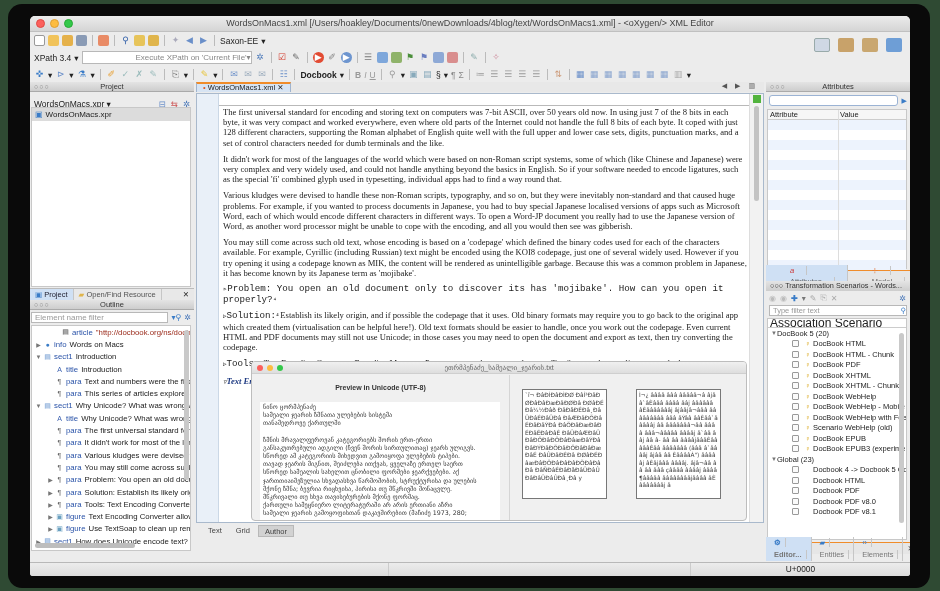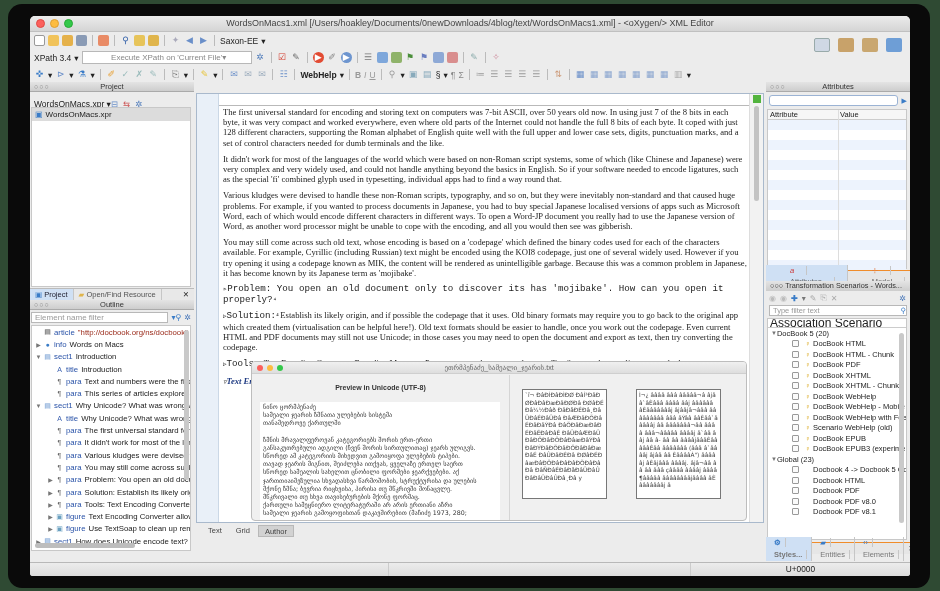--- a/index.html
+++ b/index.html
@@ -11,28 +11,28 @@
 .lights{position:absolute;left:6px;top:3px;display:flex;gap:5px}
 .light{width:9px;height:9px;border-radius:50%}
 .light.r{background:#fc605c;border:1px solid #de4a46}
 .light.y{background:#fdbc40;border:1px solid #de9f34}
 .light.g{background:#34c84a;border:1px solid #27aa35}
 .wtitle{position:absolute;left:0;right:0;top:2px;text-align:center;font-size:9px;color:#444}
 .tb{height:17px;display:flex;align-items:center;padding-left:4px;gap:3px;background:#ececec}
 .ico{display:inline-block;width:11px;height:11px;border-radius:2px;font-size:9px;line-height:11px;text-align:center}
 .sep{width:1px;height:11px;background:#bbb;margin:0 2px}
 .tbtxt{font-size:8.5px;color:#222}
-.xpin{width:170px;height:13px;background:#fff;border:1px solid #b8b8b8;font-size:8px;color:#888;padding-left:4px;line-height:11px;display:flex;justify-content:center}
+.xpin{width:170px;height:13px;background:#fff;border:1px solid #b8b8b8;font-size:8px;color:#888;padding-left:4px;line-height:11px;display:flex;justify-content:flex-end}
 .right-tbicons{position:absolute;right:8px;top:22px;display:flex;gap:8px}
 .rti{width:16px;height:14px;border-radius:2px}
 
 .leftcol{position:absolute;left:0;top:66px;width:164px;height:478px}
 .phdr{height:10px;background:linear-gradient(#e4e4e4,#cdcdcd);font-size:7.5px;text-align:center;color:#333;position:relative;line-height:10px;border-bottom:1px solid #aaa}
 .phdr .dots{position:absolute;left:4px;top:0;font-size:7px;color:#888;letter-spacing:1px}
-.proj-sel{height:24px;display:flex;align-items:center;padding:4px 4px;font-size:8.5px;background:#ececec}
+.proj-sel{height:24px;display:flex;align-items:center;justify-content:space-between;padding:4px 4px;font-size:8.5px;background:#ececec}
 .proj-tree{position:absolute;top:25px;left:1px;right:3px;height:180px;background:#fff;border:1px solid #c8c8c8}
 .proj-item{font-size:8px;padding:2px 3px;background:#dcdcdc;display:flex;gap:3px;align-items:center}
 .tabs-row{position:absolute;top:206px;left:0;right:0;height:12px;display:flex;align-items:center;font-size:7.5px;background:#e8e8e8;border-top:1px solid #bbb}
 .tab{padding:0 5px;height:12px;line-height:12px;border-right:1px solid #c6c6c6;color:#555}
 .tab.active{background:#cfe0f4;color:#223}
 .outline-hdr{position:absolute;top:218px;left:0;right:0}
 .filter{position:absolute;top:229px;left:1px;right:3px;height:12px;display:flex;align-items:center;font-size:8px}
 .filter .fin{flex:1;height:11px;border:1px solid #b8b8b8;background:#fff;color:#999;padding-left:3px;line-height:9px}
 .outline{position:absolute;top:243px;left:1px;right:3px;height:226px;background:#fff;border:1px solid #c8c8c8;overflow:hidden}
 .orow{height:12.3px;font-size:7.8px;white-space:nowrap;display:flex;align-items:center;overflow:hidden}
@@ -193,21 +193,21 @@
     <span class="sep"></span>
     <span class="ico" style="color:#e8c43a">✎</span>
     <span class="tbtxt">▾</span>
     <span class="sep"></span>
     <span class="ico" style="color:#6a8fc9">✉</span>
     <span class="ico" style="color:#9ab">✉</span>
     <span class="ico" style="color:#9ab">✉</span>
     <span class="sep"></span>
     <span class="ico" style="color:#6a8fc9">☷</span>
     <span class="sep"></span>
-    <span class="tbtxt" style="font-weight:bold">WebHelp</span>
+    <span class="tbtxt" style="font-weight:bold">Docbook</span>
     <span class="tbtxt">▾</span>
     <span class="sep"></span>
     <span class="tbtxt" style="color:#999;font-weight:bold">B</span>
     <span class="tbtxt" style="color:#999;font-style:italic">I</span>
     <span class="tbtxt" style="color:#999;text-decoration:underline">U</span>
     <span class="sep"></span>
     <span class="ico" style="color:#999">⚲</span>
     <span class="tbtxt">▾</span>
     <span class="ico" style="color:#8ab">▣</span>
     <span class="ico" style="color:#8ab">▤</span>
@@ -263,21 +263,21 @@
       <div class="phdr">
         <span class="dots">○○○</span><span>Outline</span>
       </div>
     </div>
     <div class="filter">
       <div class="fin">Element name filter</div>
       <span style="color:#3a7cc7;margin:0 3px">▾⚲</span>
       <span style="color:#4a78b9">✲</span>
     </div>
     <div class="outline" id="outline">
-        <div class="orow" style="padding-left: 2px; align-items: center;">
+        <div class="orow" style="padding-left: 20px; align-items: center;">
           <span class="otog"></span>
           <span class="oicon" style="color: rgb(85, 85, 85);">▤</span>
           <span class="otag">article</span>
           <span class="ostr">"http://docbook.org/ns/docbook"</span>
         </div>
         <div class="orow" style="padding-left: 2px;">
           <span class="otog">▶</span>
           <span class="oicon" style="color: rgb(58, 124, 199);">●</span>
           <span class="otag">info</span>
           <span>Words on Macs</span>
@@ -383,20 +383,26 @@
           <span class="oicon" style="color: rgb(122, 162, 212);">▤</span>
           <span class="otag">sect1</span>
           <span>View Unicode characters using the Cl</span>
         </div>
         <div class="vscroll"></div>
         <div class="hscroll"></div>
       </div>
   </div>
 
   <div class="editor">
+    <div class="etabbar">
+      <div class="etab">
+        <span class="dot">•</span> <span>WordsOnMacs1.xml</span> <span>✕</span>
+      </div>
+      <span class="ectl">◀ ▶ ▥</span>
+    </div>
     <div class="ebody">
       <div class="egutter"></div>
       <div class="eblank"></div>
       <div class="econtent">
         <p class="para">The first universal standard for encoding and storing text on computers was 7-bit ASCII, over 50 years old now. In using just 7 of the 8 bits in each byte, it was very compact and worked everywhere, even where old parts of the Internet could not handle the full 8 bits of each byte. It coped with just 128 different characters, supporting the Roman alphabet of English quite well with the full upper and lower case sets, digits, punctuation marks, and a set of control characters needed for dumb terminals and the like.</p>
         <p class="para">It didn't work for most of the languages of the world which were based on non-Roman script systems, some of which (like Chinese and Japanese) were very complex and very widely used, and could not handle anything beyond the basics in English. So if your software needed to encode ligatures, such as the special 'fi' combined glyph used in typesetting, individual apps had to find a way round that.</p>
         <p class="para">Various kludges were devised to handle these non-Roman scripts, typography, and so on, but they were inevitably non-standard and that caused huge problems. For example, if you wanted to process documents in Japanese, you had to buy special Japanese localised versions of apps such as Microsoft Word, each of which would encode different characters in different ways. To open a Word-JP document you really had to use the Japanese version of Word, as another word processor might be unable to cope with the encoding, and all you would then see was gibberish.</p>
         <p class="para">You may still come across such old text, whose encoding is based on a 'codepage' which defined the binary codes used for each of the characters available. For example, Cyrillic (including Russian) text might be encoded using the KOI8 codepage, just one of several widely used. However if you try opening it using a codepage known as MIK, the content will be rendered as unintelligible garbage. Because this was a common problem in Japanese, it has become known by its Japanese term as 'mojibake'.</p>
         <p class="mono"><span style="font-size:7px">▹</span><span>Problem: You open an old document only to discover its has 'mojibake'. How can you open it properly?</span><span style="font-size:7px">⁴</span></p>
         <p class="para"><span style="font-size:7px">▹</span><span class="mono" style="font-size:9.2px">Solution:</span><span style="font-size:7px">⁴ </span><span>Establish its likely origin, and if possible the codepage that it uses. Old binary formats may require you to go back to the original app which created them (virtualisation can be helpful here!). Old text formats should be easier to handle, once you work out the codepage. Even current HTML and PDF documents may still not use Unicode; in those cases you may need to open the document and export as text, then try converting the codepage.</span></p>
@@ -587,21 +593,21 @@
           </div>
           <div class="ts-row">
             <span class="cb"></span>
             <span class="key"></span>
             <span>Docbook PDF v8.1</span>
           </div>
         </div>
       <div class="vscroll" style="top:14px;height:190px;right:2px"></div>
     </div>
     <div class="rbot">
-      <span class="active"><span style="color:#3a7cc7">⚙</span> <span>Styles...</span></span>
+      <span class="active"><span style="color:#3a7cc7">⚙</span> <span>Editor...</span></span>
       <span><span style="color:#3a7cc7">▰</span> <span>Entities</span></span>
       <span><span style="color:#3a7cc7">‹›</span> <span>Elements</span></span>
       <span class="x">✕</span>
     </div>
   </div>
 
   <div class="status">
     <span class="sdiv"></span><span class="sdiv2"></span>
     <span class="u">U+0000</span>
   </div>

